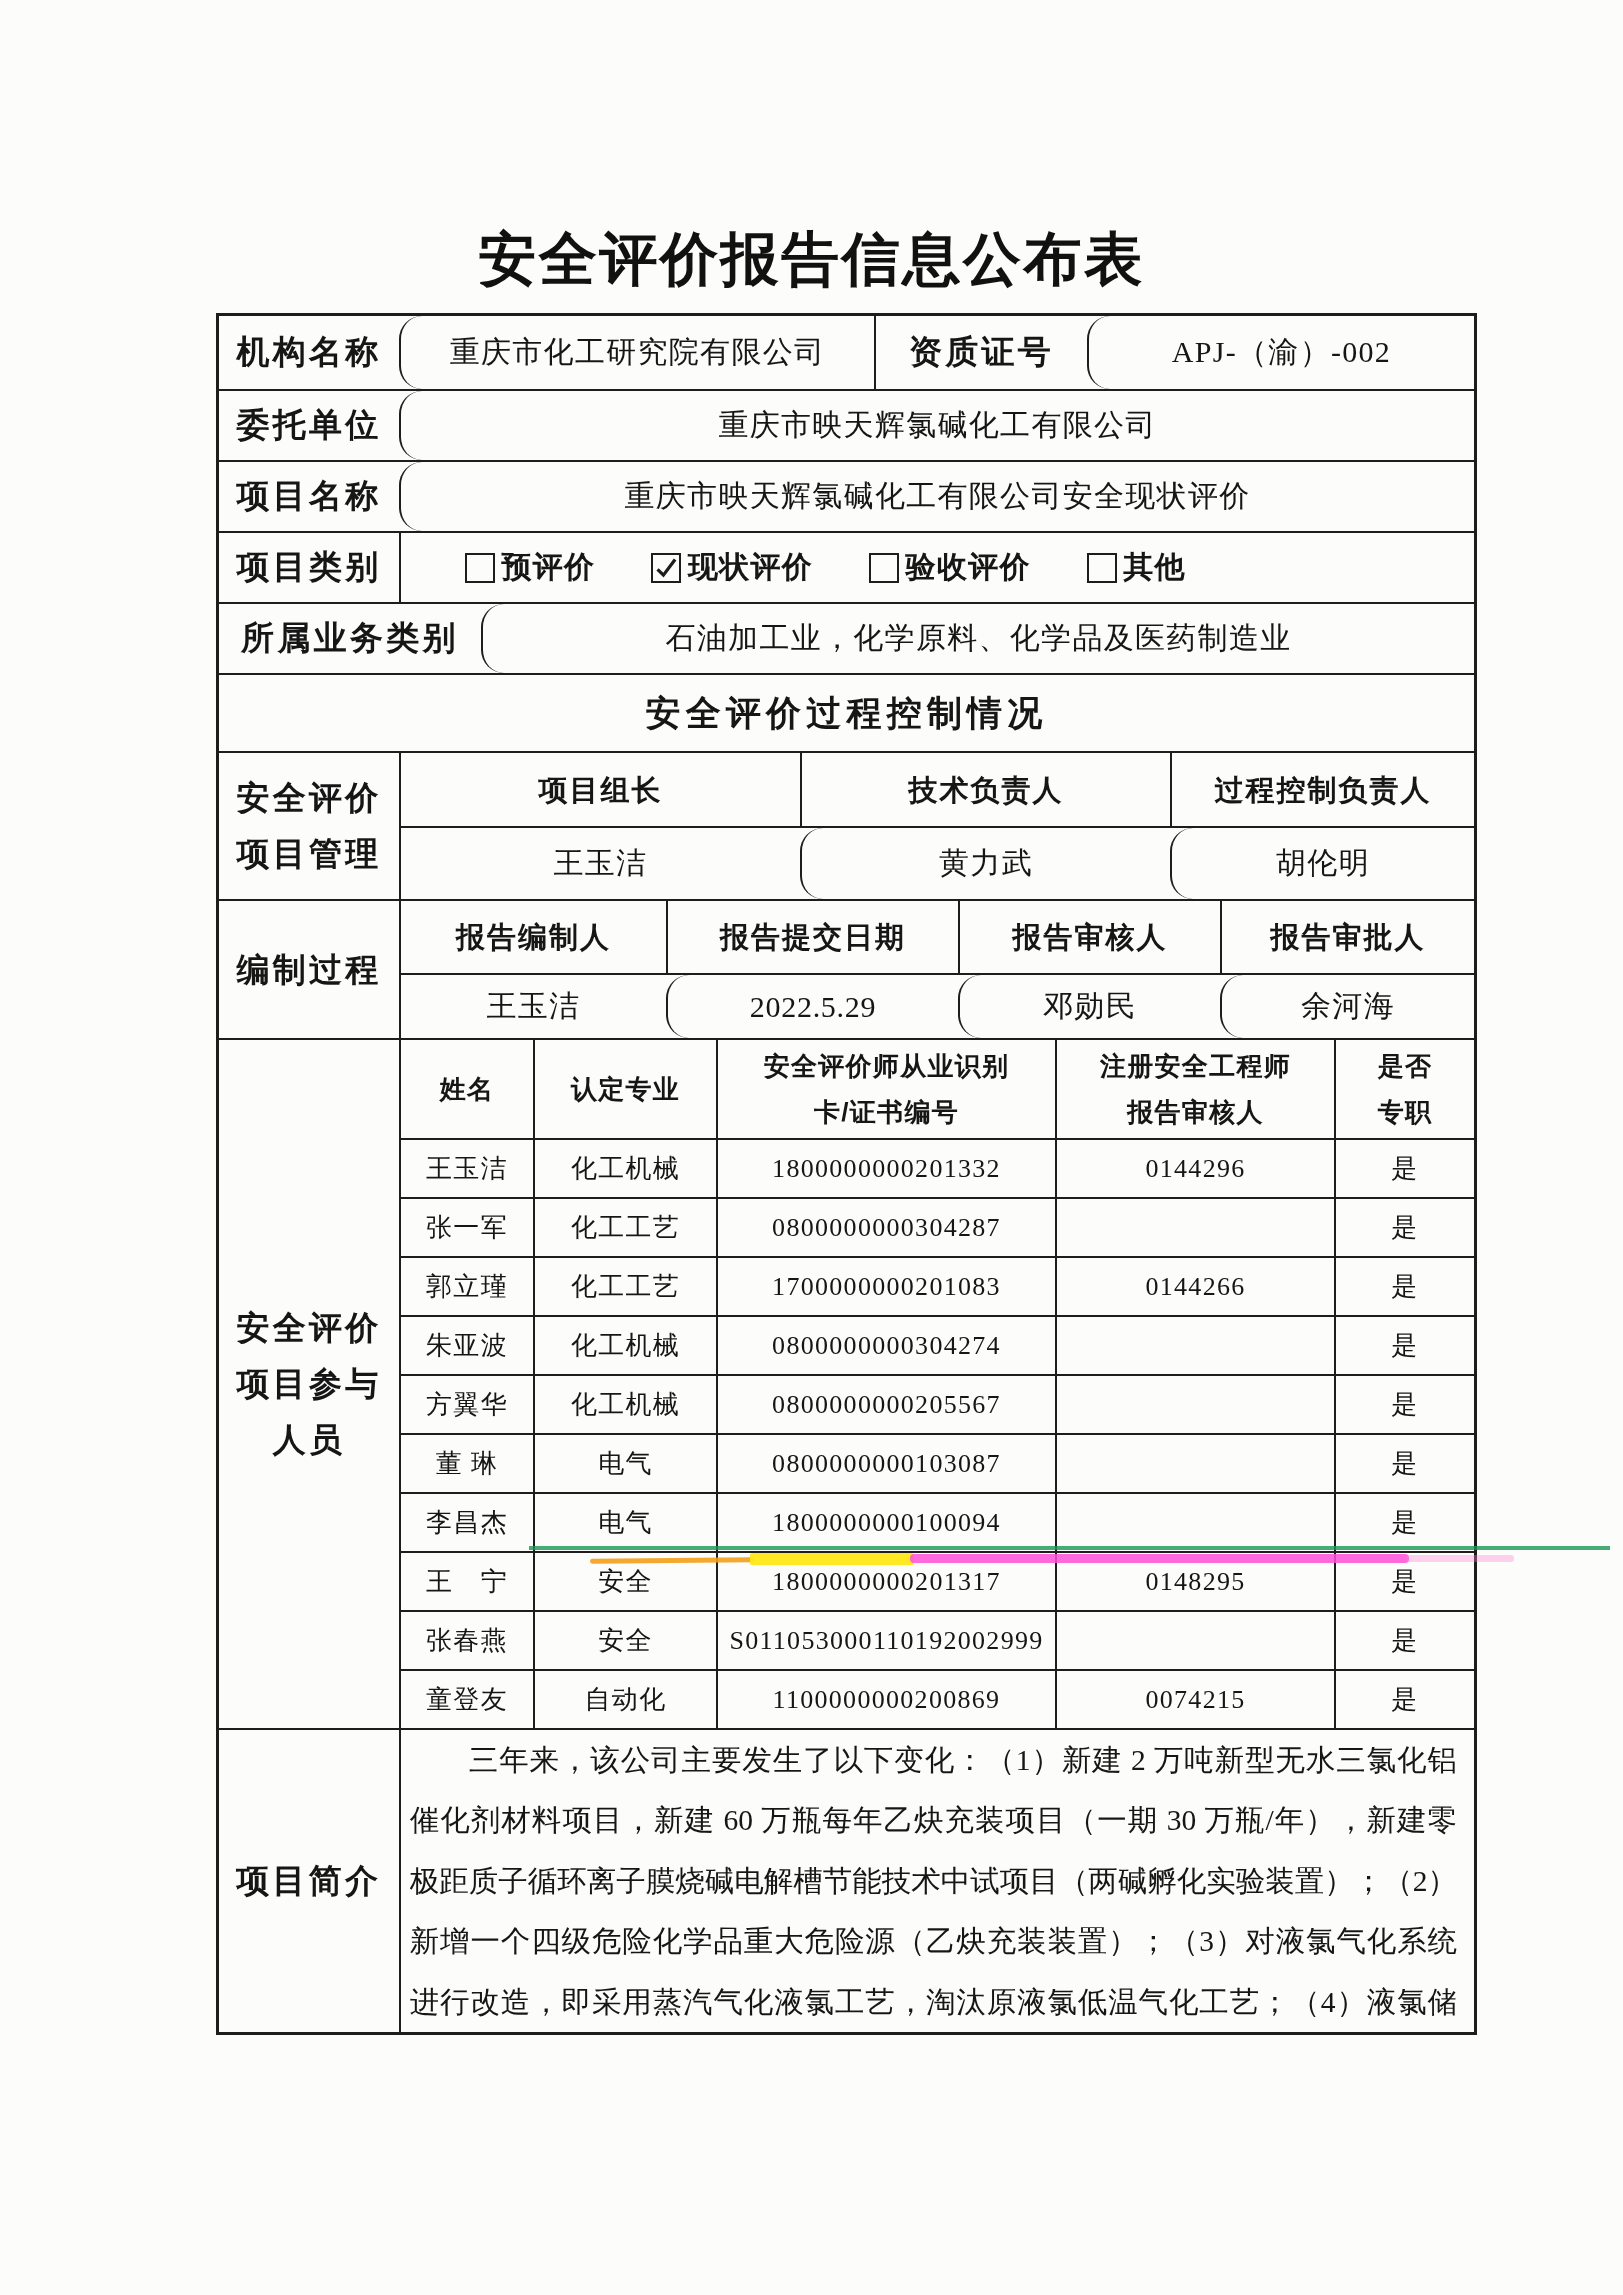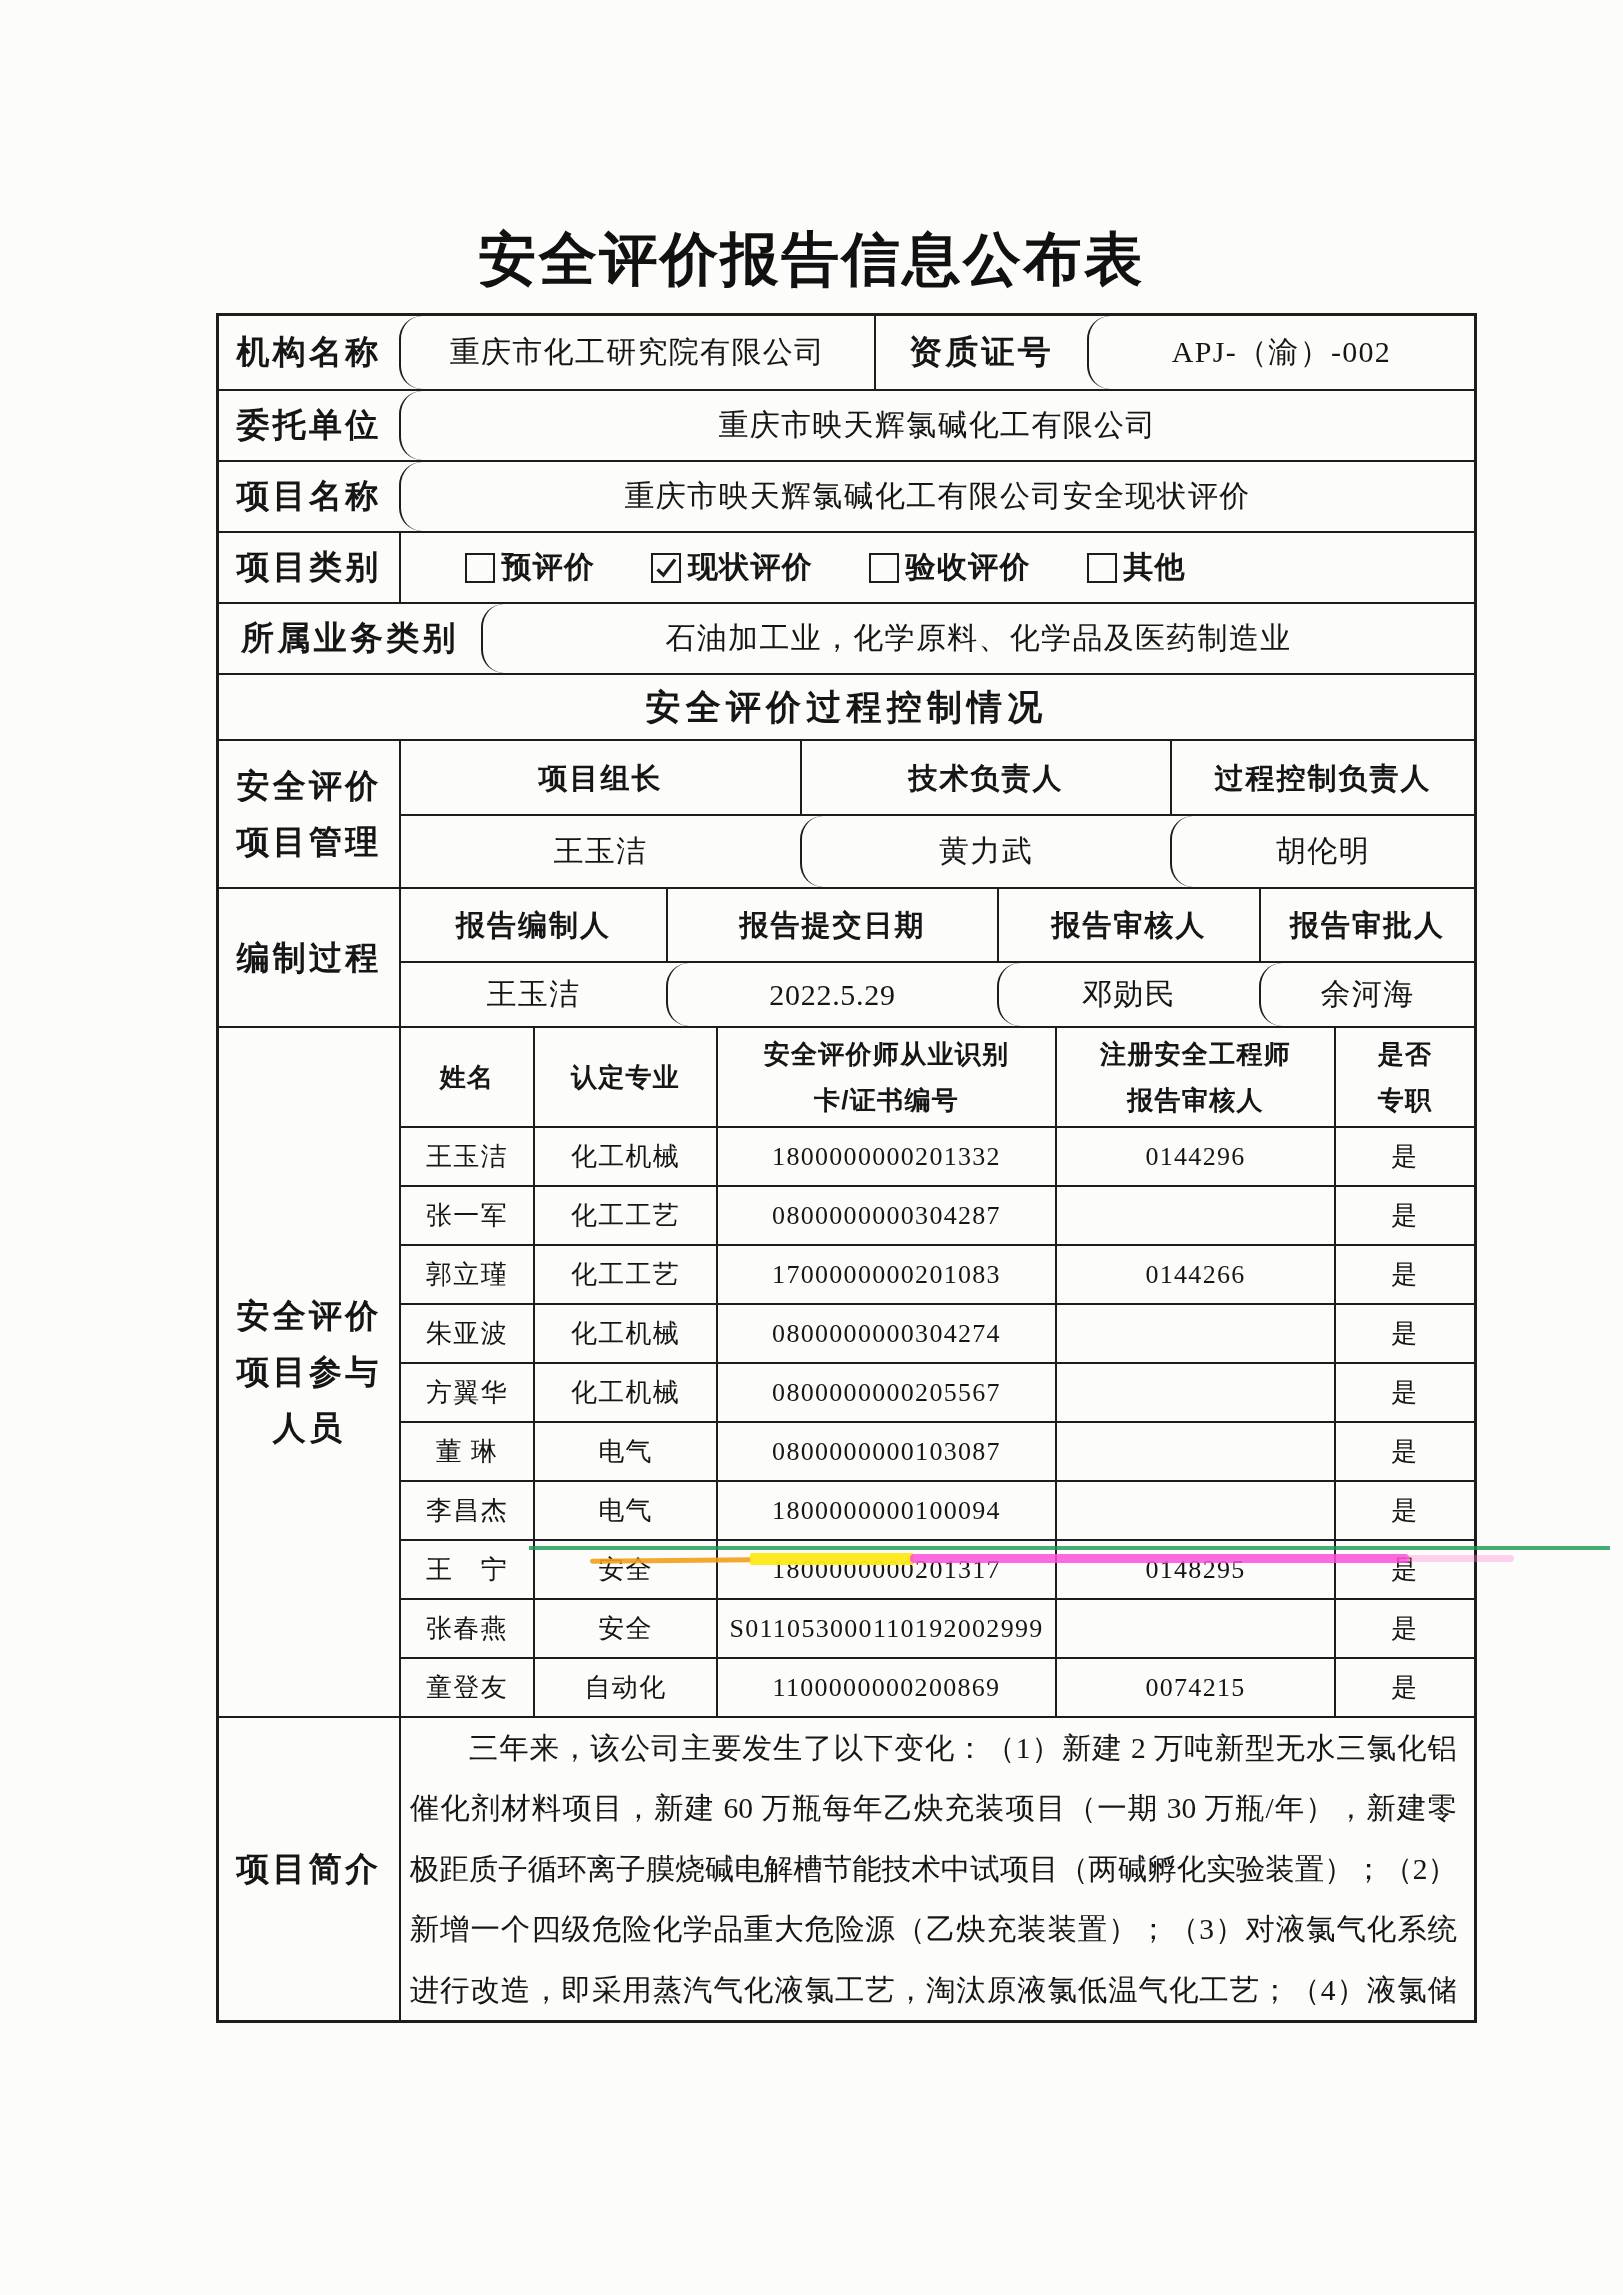--- a/index.html
+++ b/index.html
@@ -48,21 +48,21 @@
     letter-spacing: 3.3px;
   }
   .val {
     font-family: "Liberation Serif", "DejaVu Serif", serif;
     font-size: 30px;
     letter-spacing: 1.3px;
     border-radius: 23px;
   }
   .num { letter-spacing: 0.7px; }
 
-  .h112{height:73px} .h108{height:71px} .h96{height:66px}
+  .h112{height:73px} .h108{height:71px} .h96{height:78px}
   .w-label{width:180px} .w-orgval{width:475px} .w-certlbl{width:213px}
   .w-bizlabel{width:262px}
 
   .secheader {
     font-family: "Liberation Sans", "DejaVu Sans", sans-serif;
     font-weight: 700; font-size: 35px; letter-spacing: 5.2px;
     justify-content: center;
   }
 
   
@@ -95,21 +95,21 @@
   .secbody { flex:1; display:flex; flex-direction:column; border-left:2px solid #1d1d1d; }
   .subrow { display:flex; width:100%; }
   .subrow .cell:first-child { border-left:none; }
   .th {
     font-family: "Liberation Sans", "DejaVu Sans", sans-serif;
     font-weight: 700; font-size: 29px; letter-spacing: 2px;
     flex-direction: column; line-height: 46px;
   }
   .h150{height:98px} .h110{height:72px} .h100{height:65px} .h90{height:59px}
   .w-m1{width:399px} .w-m2{width:370px}
-  .w-c1{width:265px} .w-c2{width:331px} .w-c3{width:262px}
+  .w-c1{width:265px} .w-c2{width:292px} .w-c3{width:262px}
   .w-p1{width:132px} .w-p2{width:183px} .w-p3{width:339px} .w-p4{width:279px}
   .pth { font-size: 26px; letter-spacing: 1.3px; }
   .ptd { font-family:"Liberation Serif","DejaVu Serif",serif; font-size:26px; letter-spacing:1.3px; }
 
   
   .briefbody {
     flex:1; border-left:2px solid #1d1d1d;
     display:flex; flex-direction:column; 
     padding: 0 17px 0 9.2px;
   }

